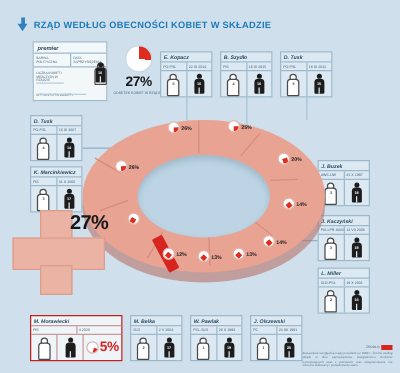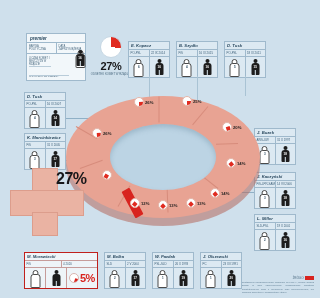--- a/index.html
+++ b/index.html
@@ -113,20 +113,24 @@
   .footer{position:absolute;right:6px;bottom:4px;width:72px;}
   .footer .fsrc{text-align:right;font-size:2.6px;color:#4b6a80;margin-bottom:1.5px;}
   .footer .ftxt{font-size:2.4px;line-height:1.35;color:#5b7a90;text-align:justify;}
   .logo{display:inline-block;width:9px;height:4px;background:#d8241f;vertical-align:middle;}
 </style>
 </head>
 <body>
 
 <div class="stage">
 
+  <div class="header">
+    <span class="hdr-ico"></span>
+    <span class="hdr-title">RZĄD WEDŁUG OBECNOŚCI KOBIET W SKŁADZIE</span>
+  </div>
 
   <div class="premier">
     <div class="ptitle">premier</div>
     <div class="prow">
       <div class="pcell">
         <div>BARWA POLITYCZNA</div>
       </div>
       <div class="pcell">
         <div>DATA ZAPRZYSIĘŻENIA</div>
       </div>

